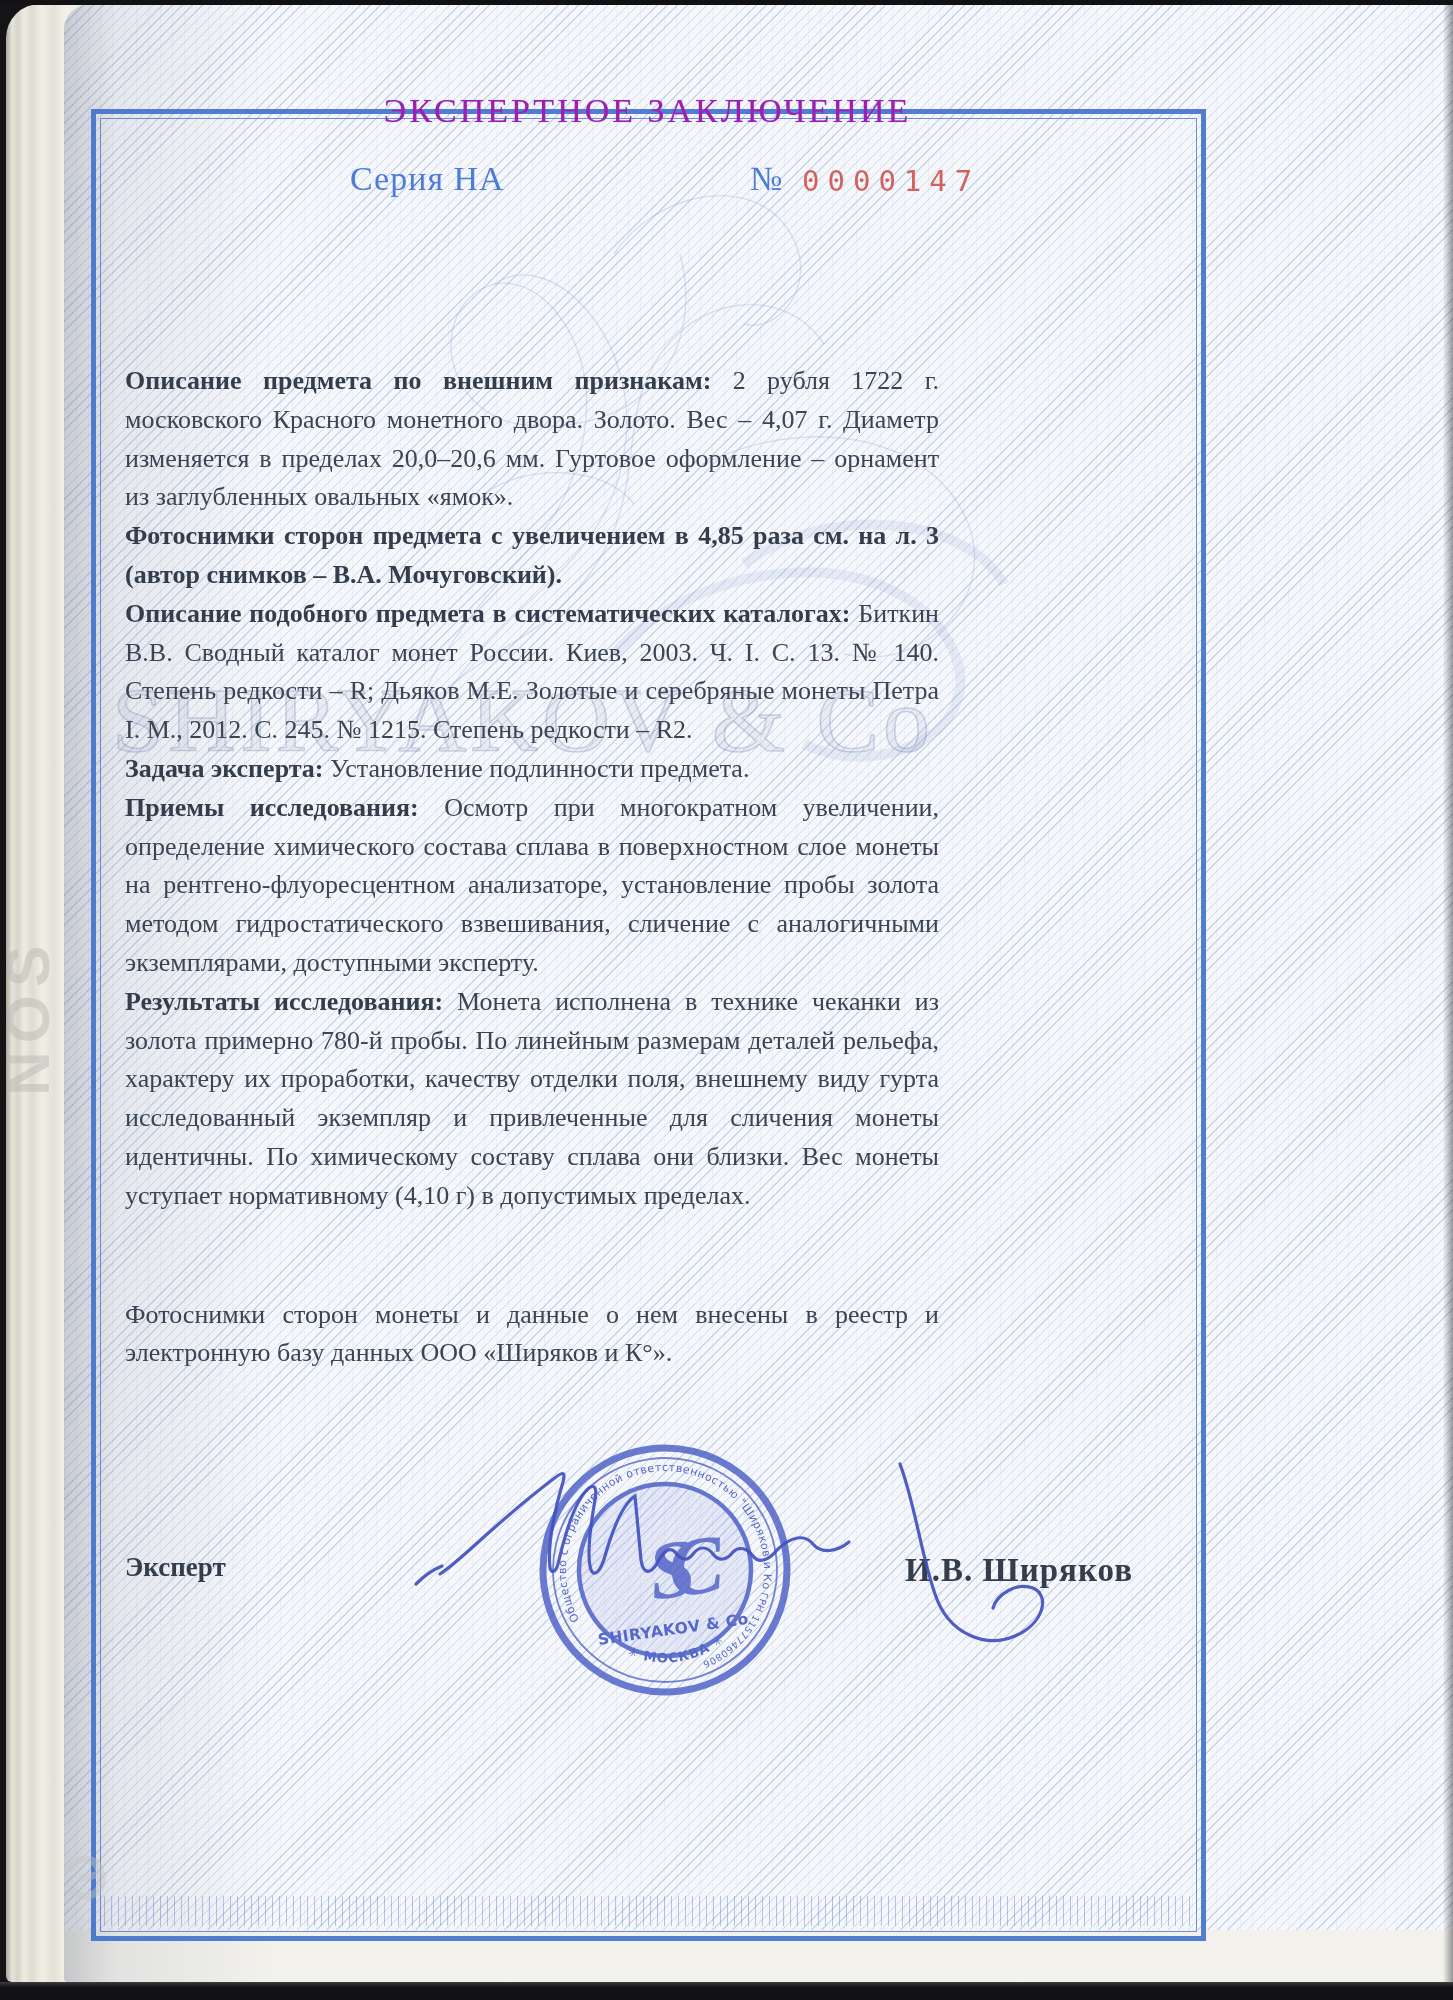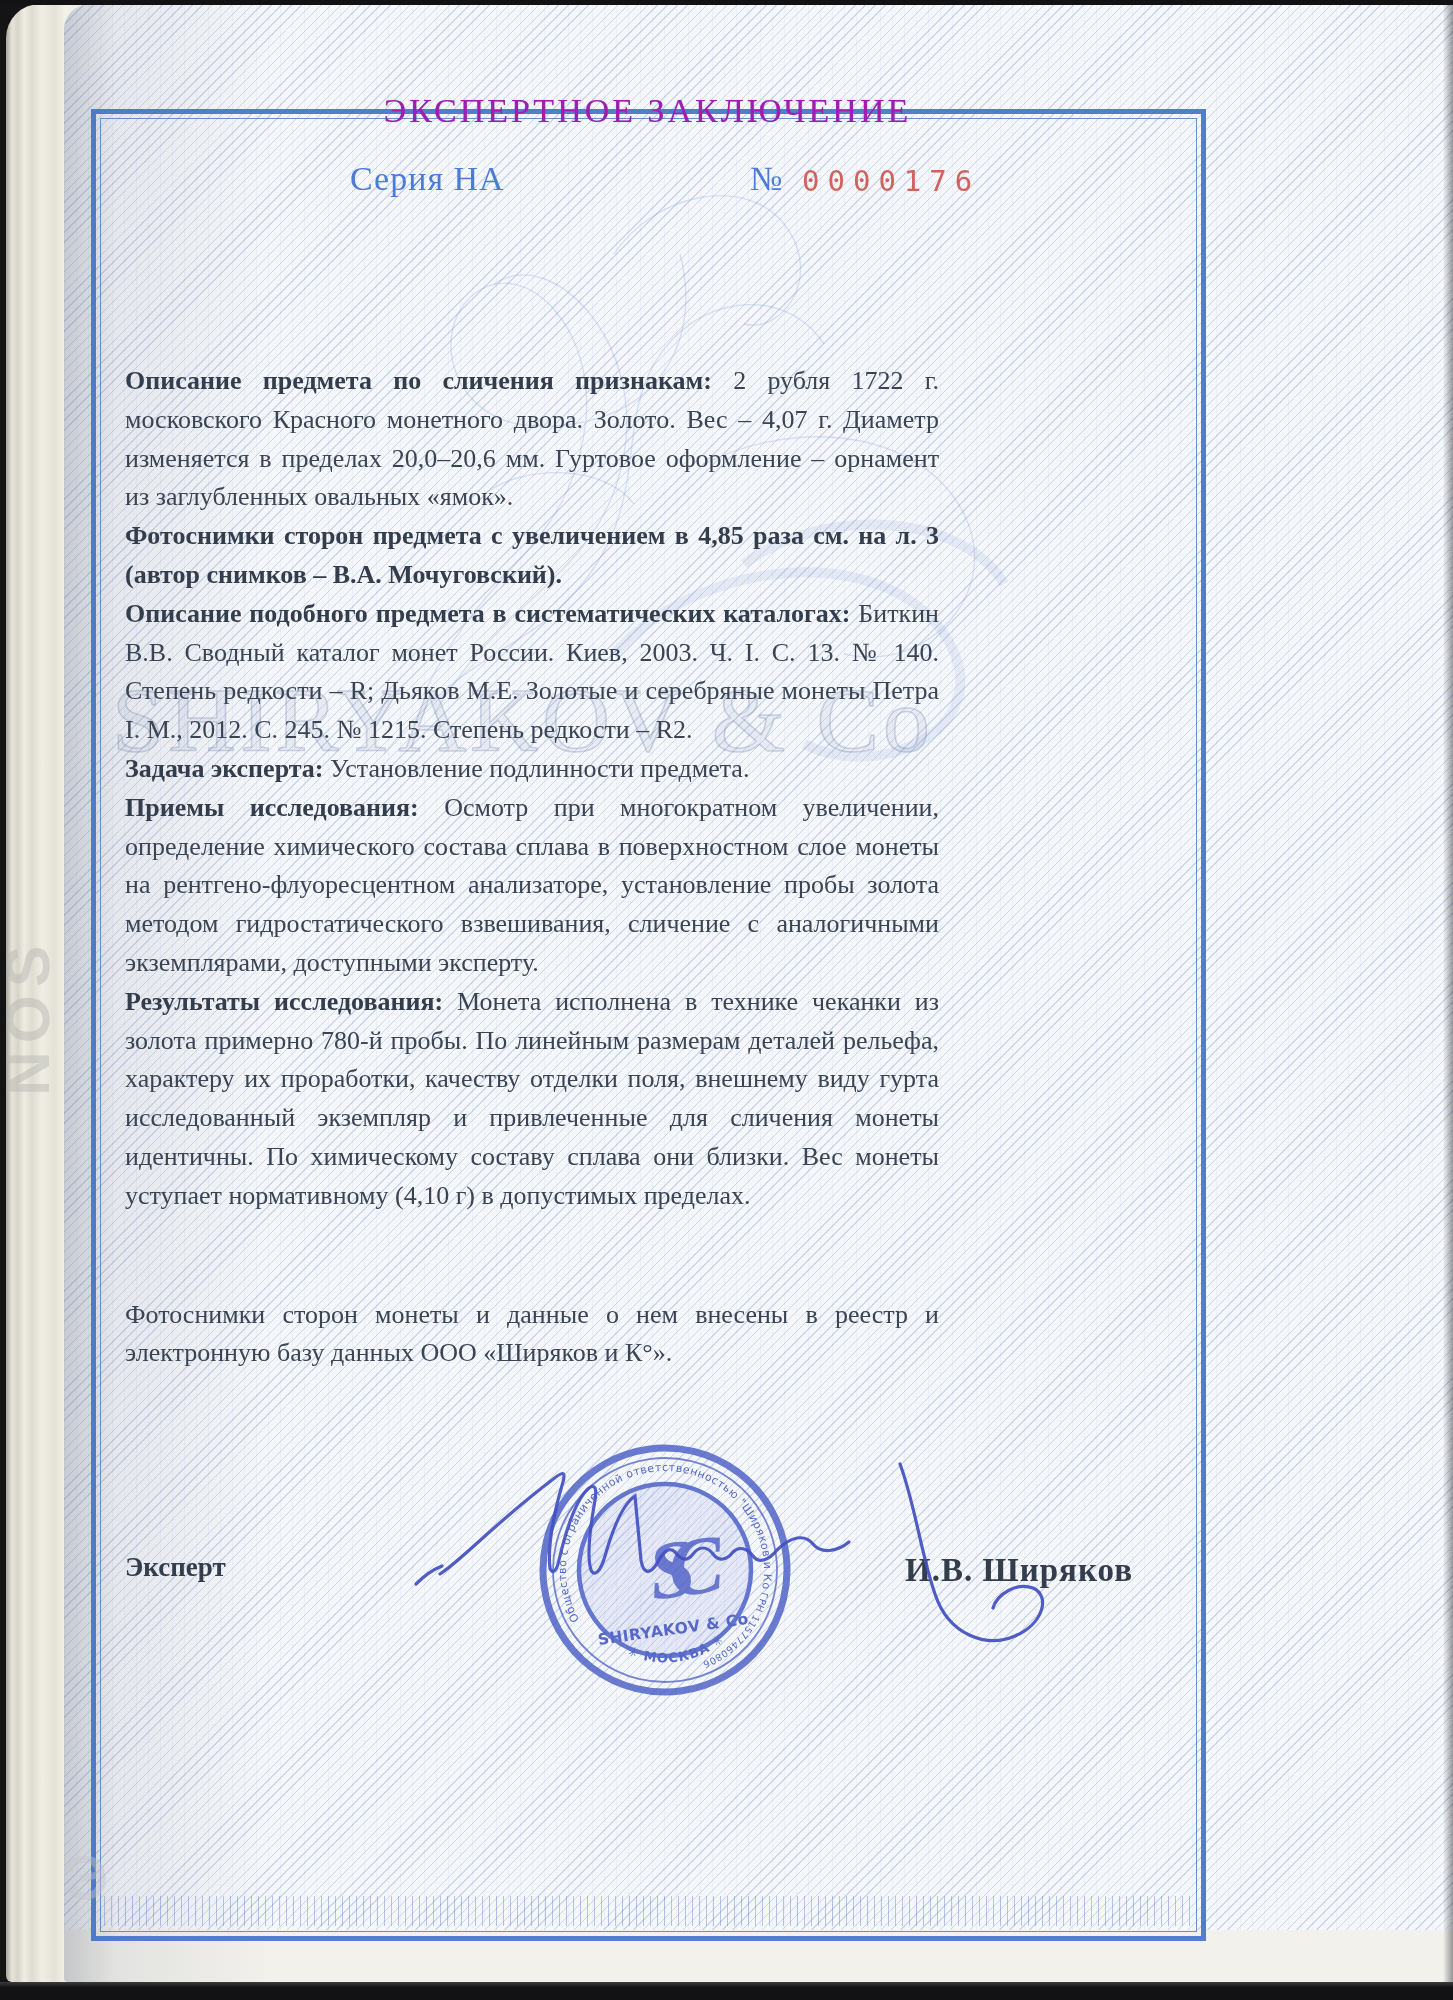--- a/index.html
+++ b/index.html
@@ -148,26 +148,26 @@
   </svg>
 
   <div class="page-curl-shadow"></div>
 
   <div class="border-frame"></div>
   <div class="bottom-guilloche-band"></div>
 
   <div class="doc-title">ЭКСПЕРТНОЕ ЗАКЛЮЧЕНИЕ</div>
   <div class="series-label">Серия НА</div>
   <div class="number-sign">№</div>
-  <div class="serial-number">0000176</div>
+  <div class="serial-number">0000147</div>
 
   <div class="watermark-text">SHIRYAKOV &amp; Co</div>
 
   <div class="body-text">
-    <p><b>Описание предмета по сличения признакам:</b><span> 2 рубля 1722 г. московского Красного монетного двора. Золото. Вес – 4,07 г. Диаметр изменяется в пределах 20,0–20,6 мм. Гуртовое оформление – орнамент из заглубленных овальных «ямок».</span></p>
+    <p><b>Описание предмета по внешним признакам:</b><span> 2 рубля 1722 г. московского Красного монетного двора. Золото. Вес – 4,07 г. Диаметр изменяется в пределах 20,0–20,6 мм. Гуртовое оформление – орнамент из заглубленных овальных «ямок».</span></p>
     <p><b>Фотоснимки сторон предмета с увеличением в 4,85 раза см. на л. 3 (автор снимков – В.А. Мочуговский).</b><span></span></p>
     <p><b>Описание подобного предмета в систематических каталогах:</b><span> Биткин В.В. Сводный каталог монет России. Киев, 2003. Ч. I. С. 13. № 140. Степень редкости – R; Дьяков М.Е. Золотые и серебряные монеты Петра I. М., 2012. С. 245. № 1215. Степень редкости – R2.</span></p>
     <p><b>Задача эксперта:</b><span> Установление подлинности предмета.</span></p>
     <p><b>Приемы исследования:</b><span> Осмотр при многократном увеличении, определение химического состава сплава в поверхностном слое монеты на рентгено-флуоресцентном анализаторе, установление пробы золота методом гидростатического взвешивания, сличение с аналогичными экземплярами, доступными эксперту.</span></p>
     <p><b>Результаты исследования:</b><span> Монета исполнена в технике чеканки из золота примерно 780-й пробы. По линейным размерам деталей рельефа, характеру их проработки, качеству отделки поля, внешнему виду гурта исследованный экземпляр и привлеченные для сличения монеты идентичны. По химическому составу сплава они близки. Вес монеты уступает нормативному (4,10 г) в допустимых пределах.</span></p>
     <p class="closing">Фотоснимки сторон монеты и данные о нем внесены в реестр и электронную базу данных ООО «Ширяков и К°».</p>
   </div>
 
   <div class="expert-label">Эксперт</div>
   <div class="expert-name">И.В. Ширяков</div>

